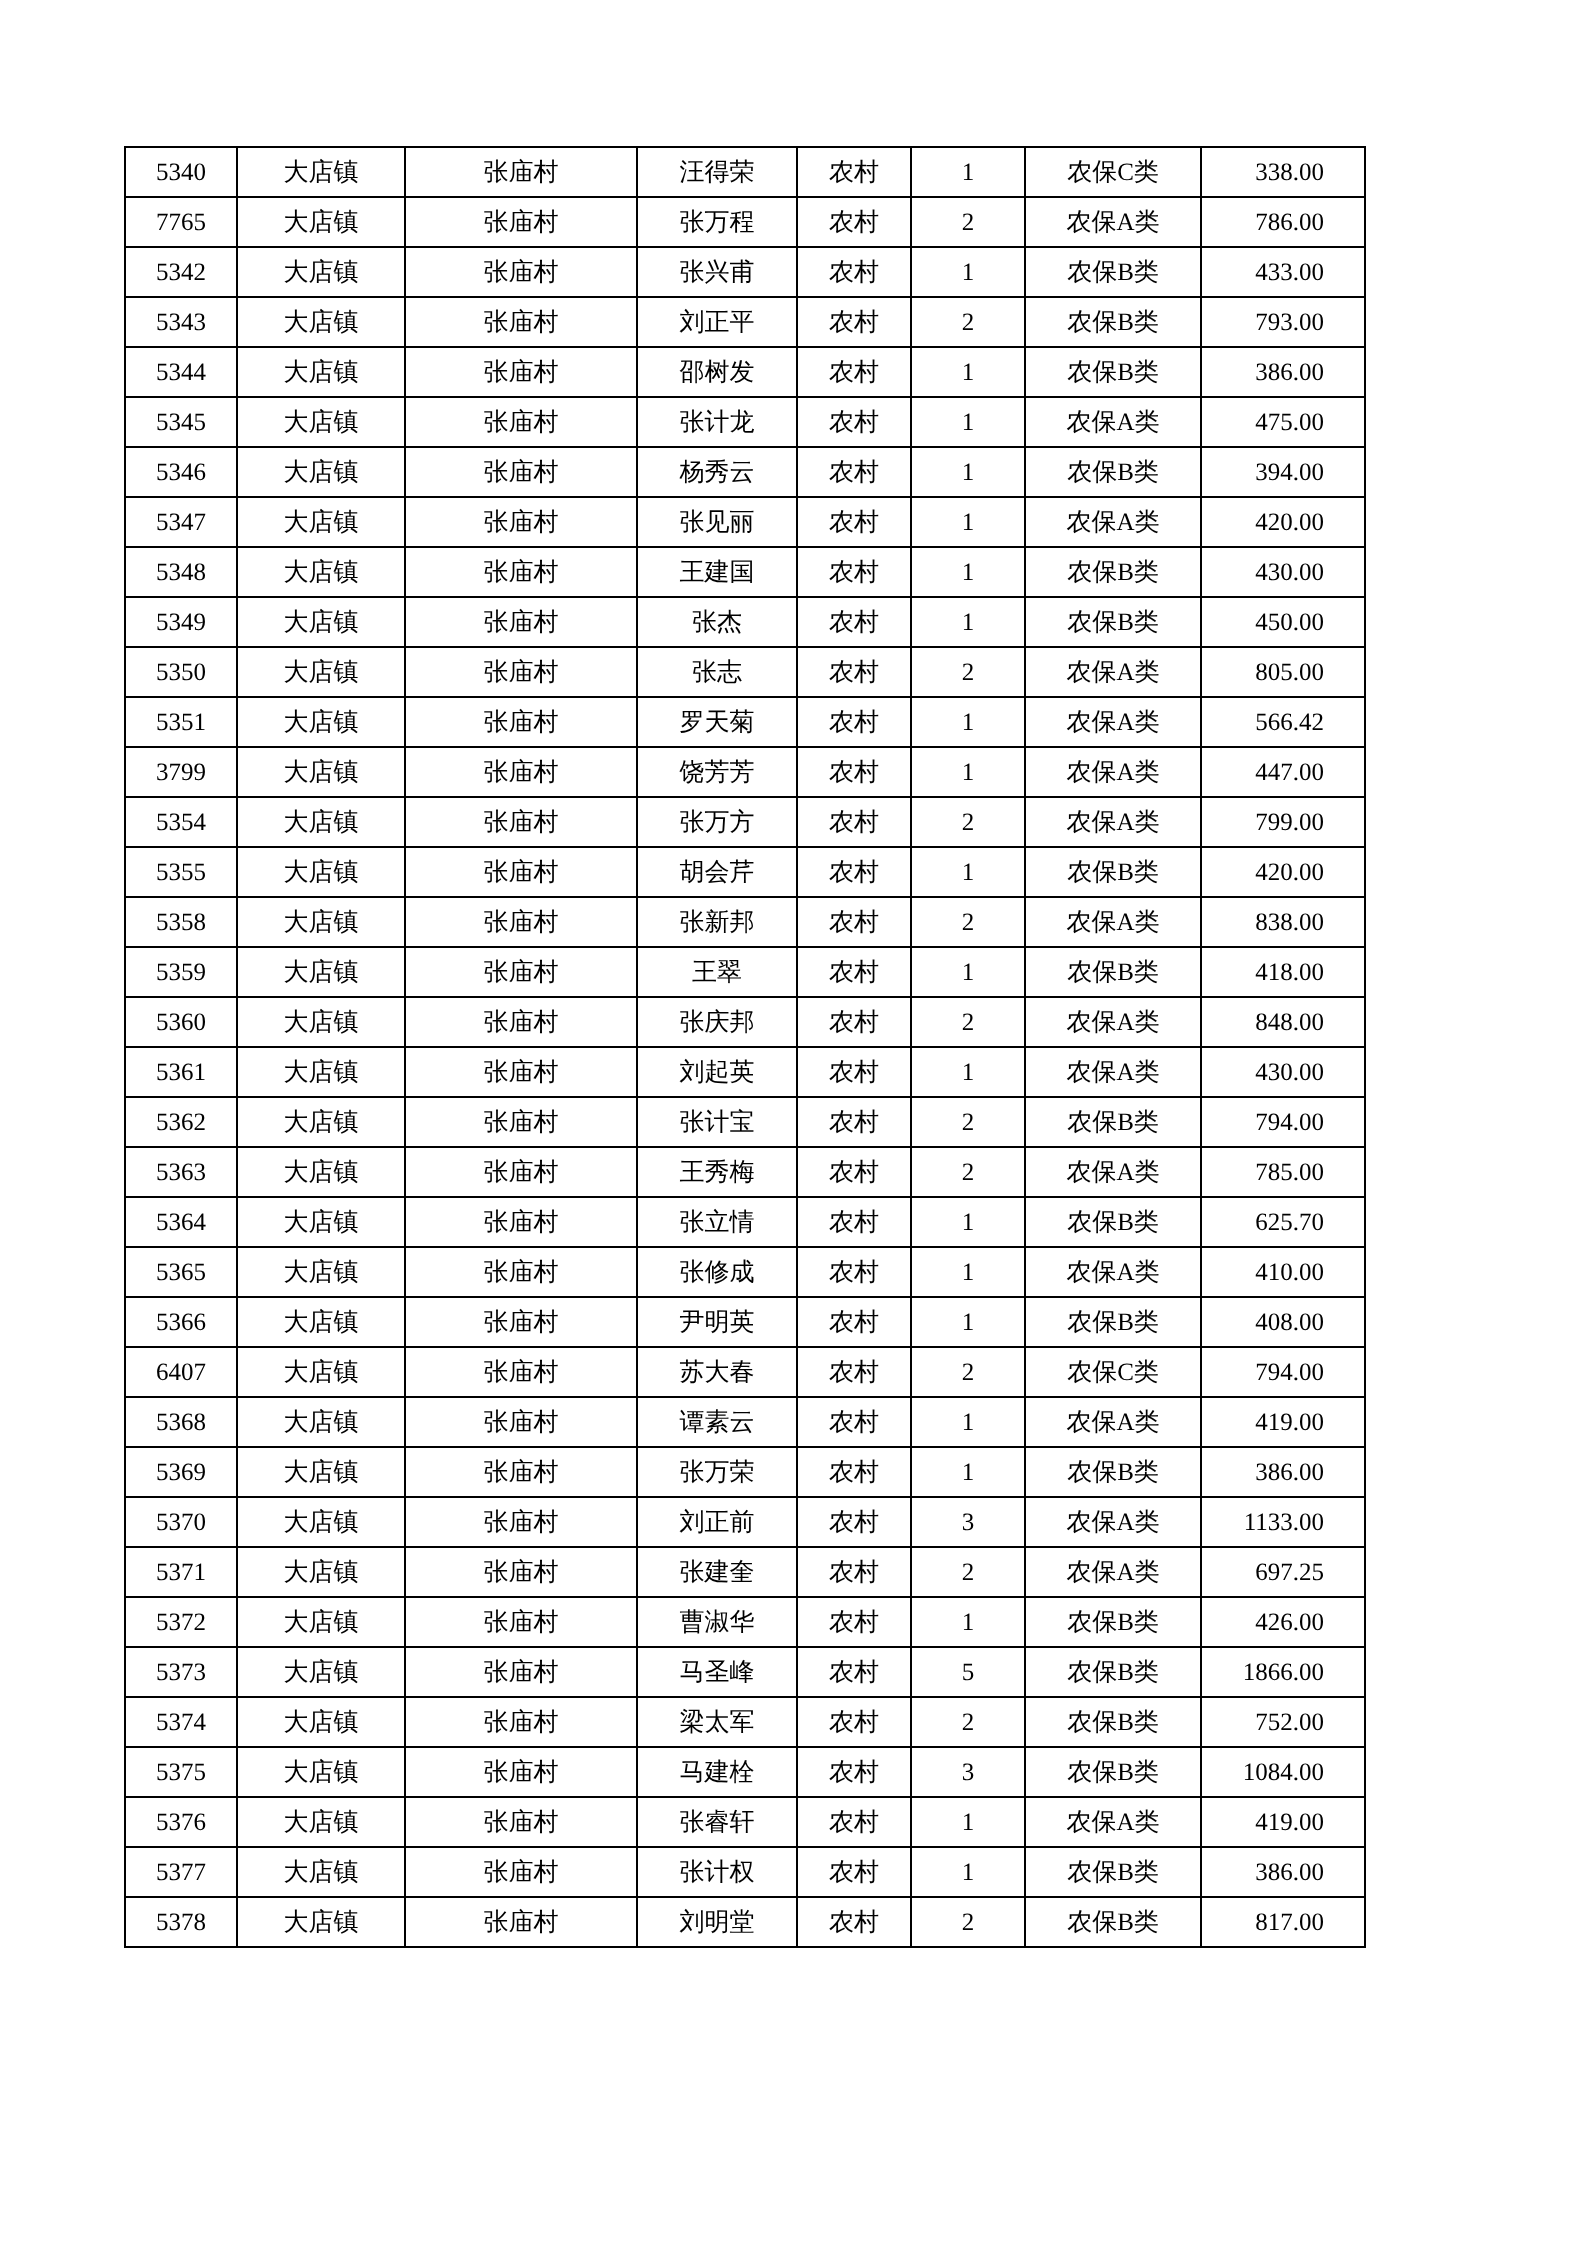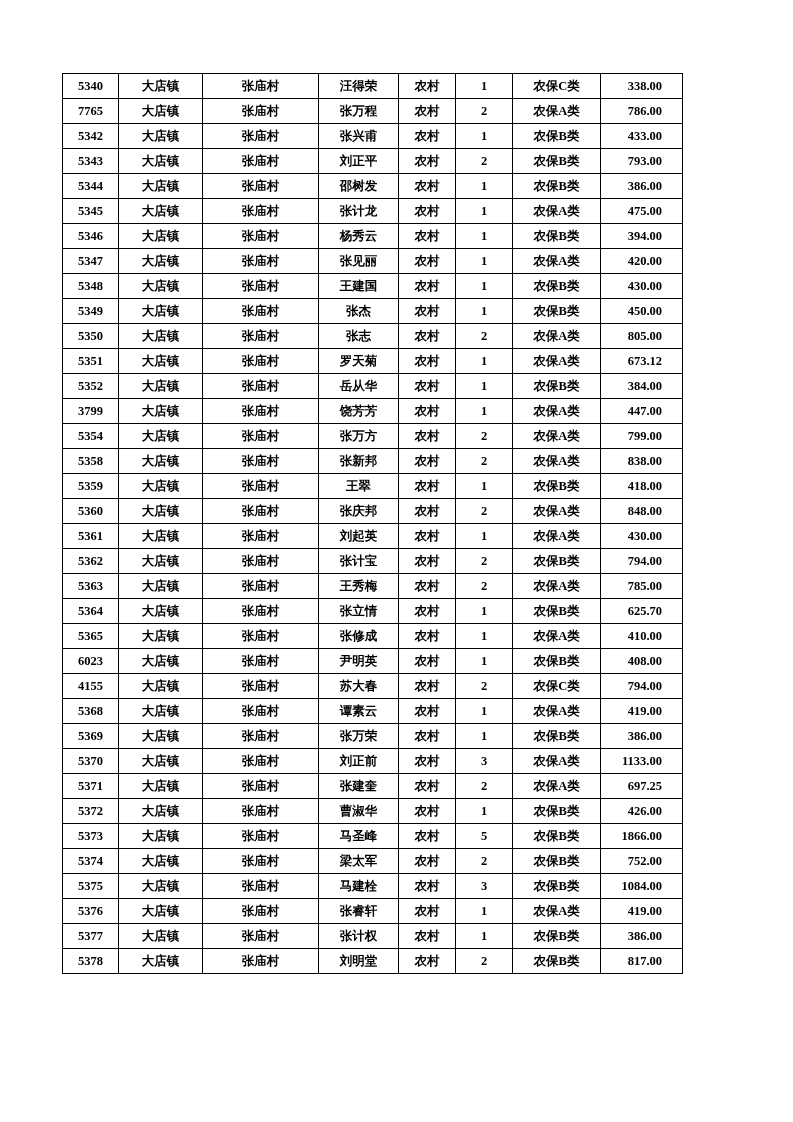--- a/index.html
+++ b/index.html
@@ -15,21 +15,20 @@
     color: #000000;
     overflow: hidden;
   }
   .page {
     position: absolute;
     left: 0;
     top: 0;
     width: 793px;
     height: 1122px;
     background: #ffffff;
-    font-weight: bold;
   }
   table.data-table {
     position: absolute;
     left: 62px;
     top: 73px;
     border-collapse: collapse;
     table-layout: fixed;
     width: 620px;
     font-size: 12.5px;
   }
@@ -175,31 +174,21 @@
           <td class="col-amount">805.00</td>
         </tr>
         <tr>
           <td class="col-serial">5351</td>
           <td class="col-town">大店镇</td>
           <td class="col-village">张庙村</td>
           <td class="col-name">罗天菊</td>
           <td class="col-residence">农村</td>
           <td class="col-count">1</td>
           <td class="col-category">农保A类</td>
-          <td class="col-amount">673.12</td>
-        </tr>
-        <tr>
-          <td class="col-serial">5352</td>
-          <td class="col-town">大店镇</td>
-          <td class="col-village">张庙村</td>
-          <td class="col-name">岳从华</td>
-          <td class="col-residence">农村</td>
-          <td class="col-count">1</td>
-          <td class="col-category">农保B类</td>
-          <td class="col-amount">384.00</td>
+          <td class="col-amount">566.42</td>
         </tr>
         <tr>
           <td class="col-serial">3799</td>
           <td class="col-town">大店镇</td>
           <td class="col-village">张庙村</td>
           <td class="col-name">饶芳芳</td>
           <td class="col-residence">农村</td>
           <td class="col-count">1</td>
           <td class="col-category">农保A类</td>
           <td class="col-amount">447.00</td>
@@ -208,20 +197,30 @@
           <td class="col-serial">5354</td>
           <td class="col-town">大店镇</td>
           <td class="col-village">张庙村</td>
           <td class="col-name">张万方</td>
           <td class="col-residence">农村</td>
           <td class="col-count">2</td>
           <td class="col-category">农保A类</td>
           <td class="col-amount">799.00</td>
         </tr>
         <tr>
+          <td class="col-serial">5355</td>
+          <td class="col-town">大店镇</td>
+          <td class="col-village">张庙村</td>
+          <td class="col-name">胡会芹</td>
+          <td class="col-residence">农村</td>
+          <td class="col-count">1</td>
+          <td class="col-category">农保B类</td>
+          <td class="col-amount">420.00</td>
+        </tr>
+        <tr>
           <td class="col-serial">5358</td>
           <td class="col-town">大店镇</td>
           <td class="col-village">张庙村</td>
           <td class="col-name">张新邦</td>
           <td class="col-residence">农村</td>
           <td class="col-count">2</td>
           <td class="col-category">农保A类</td>
           <td class="col-amount">838.00</td>
         </tr>
         <tr>
@@ -288,31 +287,31 @@
           <td class="col-serial">5365</td>
           <td class="col-town">大店镇</td>
           <td class="col-village">张庙村</td>
           <td class="col-name">张修成</td>
           <td class="col-residence">农村</td>
           <td class="col-count">1</td>
           <td class="col-category">农保A类</td>
           <td class="col-amount">410.00</td>
         </tr>
         <tr>
-          <td class="col-serial">6023</td>
+          <td class="col-serial">5366</td>
           <td class="col-town">大店镇</td>
           <td class="col-village">张庙村</td>
           <td class="col-name">尹明英</td>
           <td class="col-residence">农村</td>
           <td class="col-count">1</td>
           <td class="col-category">农保B类</td>
           <td class="col-amount">408.00</td>
         </tr>
         <tr>
-          <td class="col-serial">4155</td>
+          <td class="col-serial">6407</td>
           <td class="col-town">大店镇</td>
           <td class="col-village">张庙村</td>
           <td class="col-name">苏大春</td>
           <td class="col-residence">农村</td>
           <td class="col-count">2</td>
           <td class="col-category">农保C类</td>
           <td class="col-amount">794.00</td>
         </tr>
         <tr>
           <td class="col-serial">5368</td>

